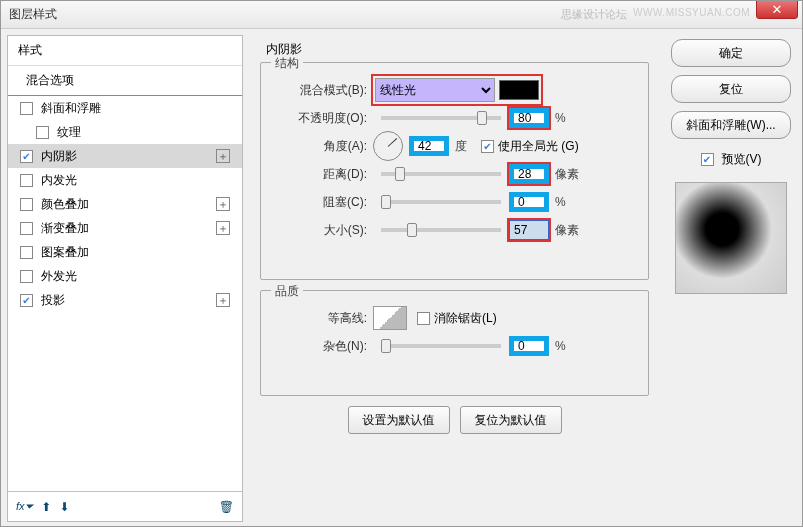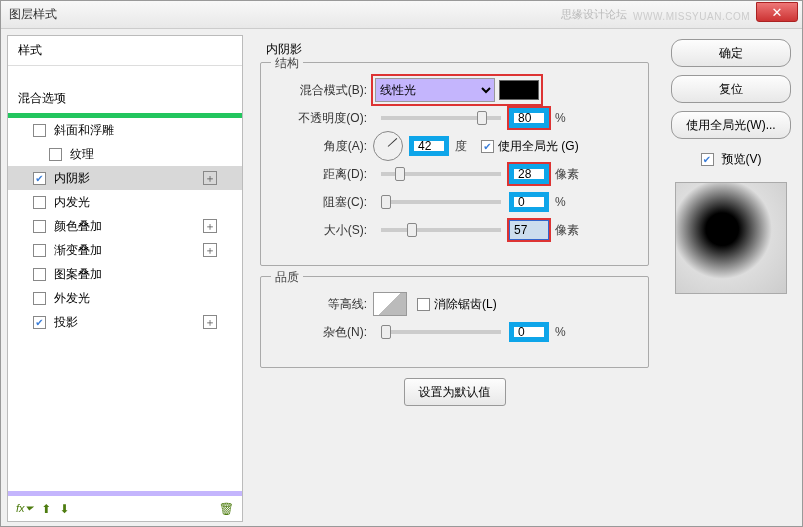--- a/index.html
+++ b/index.html
@@ -1,39 +1,39 @@
 <!DOCTYPE html>
 <html><head>
 <meta charset="utf-8">
 <style>
 *{box-sizing:border-box;margin:0;padding:0;font-family:"Microsoft YaHei",SimSun,sans-serif;font-size:12px;}
 body{background:#f0f0f0;width:803px;height:527px;overflow:hidden;border:1px solid #999;}
 .titlebar{height:28px;background:linear-gradient(#f8f8f8,#e8e8e8);border-bottom:1px solid #ccc;display:flex;align-items:center;padding:0 8px;position:relative;}
 .titlebar-title{color:#333;}
-.titlebar-right{position:absolute;right:0;display:flex;align-items:flex-end;}
+.titlebar-right{position:absolute;right:0;display:flex;align-items:flex-start;}
 .watermark{color:#bbb;font-size:11px;margin-right:6px;}
 .watermark2{color:#ccc;font-size:10px;margin-right:6px;letter-spacing:0.5px;}
 .close-btn{width:42px;height:20px;background:linear-gradient(#e77,#c33);color:#fff;display:flex;align-items:center;justify-content:center;border-radius:0 0 3px 3px;margin-right:4px;font-size:13px;cursor:pointer;margin-top:-8px;border:1px solid #a22;}
 .main{display:flex;height:499px;padding:6px;gap:9px;}
 .left-panel{width:236px;border:1px solid #bbb;display:flex;flex-direction:column;background:#fff;}
 .style-header{padding:6px 10px;border-bottom:1px solid #ddd;}
-.style-header2{padding:6px 10px;border-bottom:5px solid #22c55e;margin-top:18px;}
+.style-header2{padding:6px 18px;border-bottom:1px solid #22c55e;}
 .style-list{flex:1;}
-.style-item{display:flex;align-items:center;padding:4px 25px;height:24px;cursor:pointer;}
+.style-item{display:flex;align-items:center;padding:4px 12px;height:24px;cursor:pointer;}
 .style-item.selected{background:#d8d8d8;}
 .style-item .indent{width:16px;}
 .style-item .cb{width:13px;height:13px;border:1px solid #888;margin-right:8px;background:#fff;display:flex;align-items:center;justify-content:center;}
 .style-item .cb.checked::after{content:"✔";color:#3a7dd8;font-size:10px;}
 .style-item .label{flex:1;}
 .style-item .plus{width:14px;height:14px;border:1px solid #888;display:flex;align-items:center;justify-content:center;font-size:11px;color:#555;}
-.left-footer{height:30px;border-top:5px solid #c4b5fd;display:flex;align-items:center;padding:0 8px;gap:8px;color:#4d7c0f;}
+.left-footer{height:30px;border-top:1px solid #c4b5fd;display:flex;align-items:center;padding:0 8px;gap:8px;color:#0c4a6e;}
 .left-footer .spacer{flex:1;}
 .center-panel{flex:1;padding:4px 8px;}
 .group-title{margin:2px 0 4px 6px;}
-.fieldset{border:1px solid #aaa;border-radius:2px;padding:10px 14px 18px;margin-bottom:10px;position:relative;}
+.fieldset{border:1px solid #aaa;border-radius:2px;padding:10px 14px 32px;margin-bottom:10px;position:relative;}
 .fieldset .legend{position:absolute;top:-8px;left:10px;background:#f0f0f0;padding:0 4px;color:#444;}
 .row{display:flex;align-items:center;margin:6px 0;height:22px;}
 .row .lbl{width:92px;text-align:right;margin-right:6px;color:#333;}
 .row .slider{flex:0 0 120px;height:4px;background:#ccc;position:relative;margin:0 8px;}
 .row .slider .thumb{position:absolute;top:-5px;width:10px;height:14px;background:#eee;border:1px solid #888;border-radius:2px;}
 .row input[type=text]{width:40px;height:20px;border:5px solid #0ea5e9;padding:0 4px;text-align:left;background:#fff;}
 .row .unit{margin-left:6px;color:#444;}
 .row select{width:120px;height:24px;border:1px solid #999;background:#c4b5fd;}
 .colorswatch{width:40px;height:20px;background:#000;border:1px solid #666;margin-left:4px;}
 .redbox{outline:2px solid #d33;outline-offset:0;}
@@ -197,26 +197,27 @@
         <div class="slider">
             <div class="thumb" style="left:0%"></div>
           </div>
         <input type="text" value="0" style="">
         <span class="unit">%</span>
       </div>
     </div>
 
     <div class="btn-row">
       <div class="btn">设置为默认值</div>
+      <div class="btn">复位为默认值</div>
     </div>
   </div>
 
   <div class="right-panel">
     <div class="btn">确定</div>
     <div class="btn">复位</div>
-    <div class="btn">使用全局光(W)...</div>
+    <div class="btn">斜面和浮雕(W)...</div>
     <div class="preview-cb">
       <span class="cb2 checked"></span>
       <span>预览(V)</span>
     </div>
     <div class="preview-box"></div>
   </div>
 </div>
 
 </body></html>

